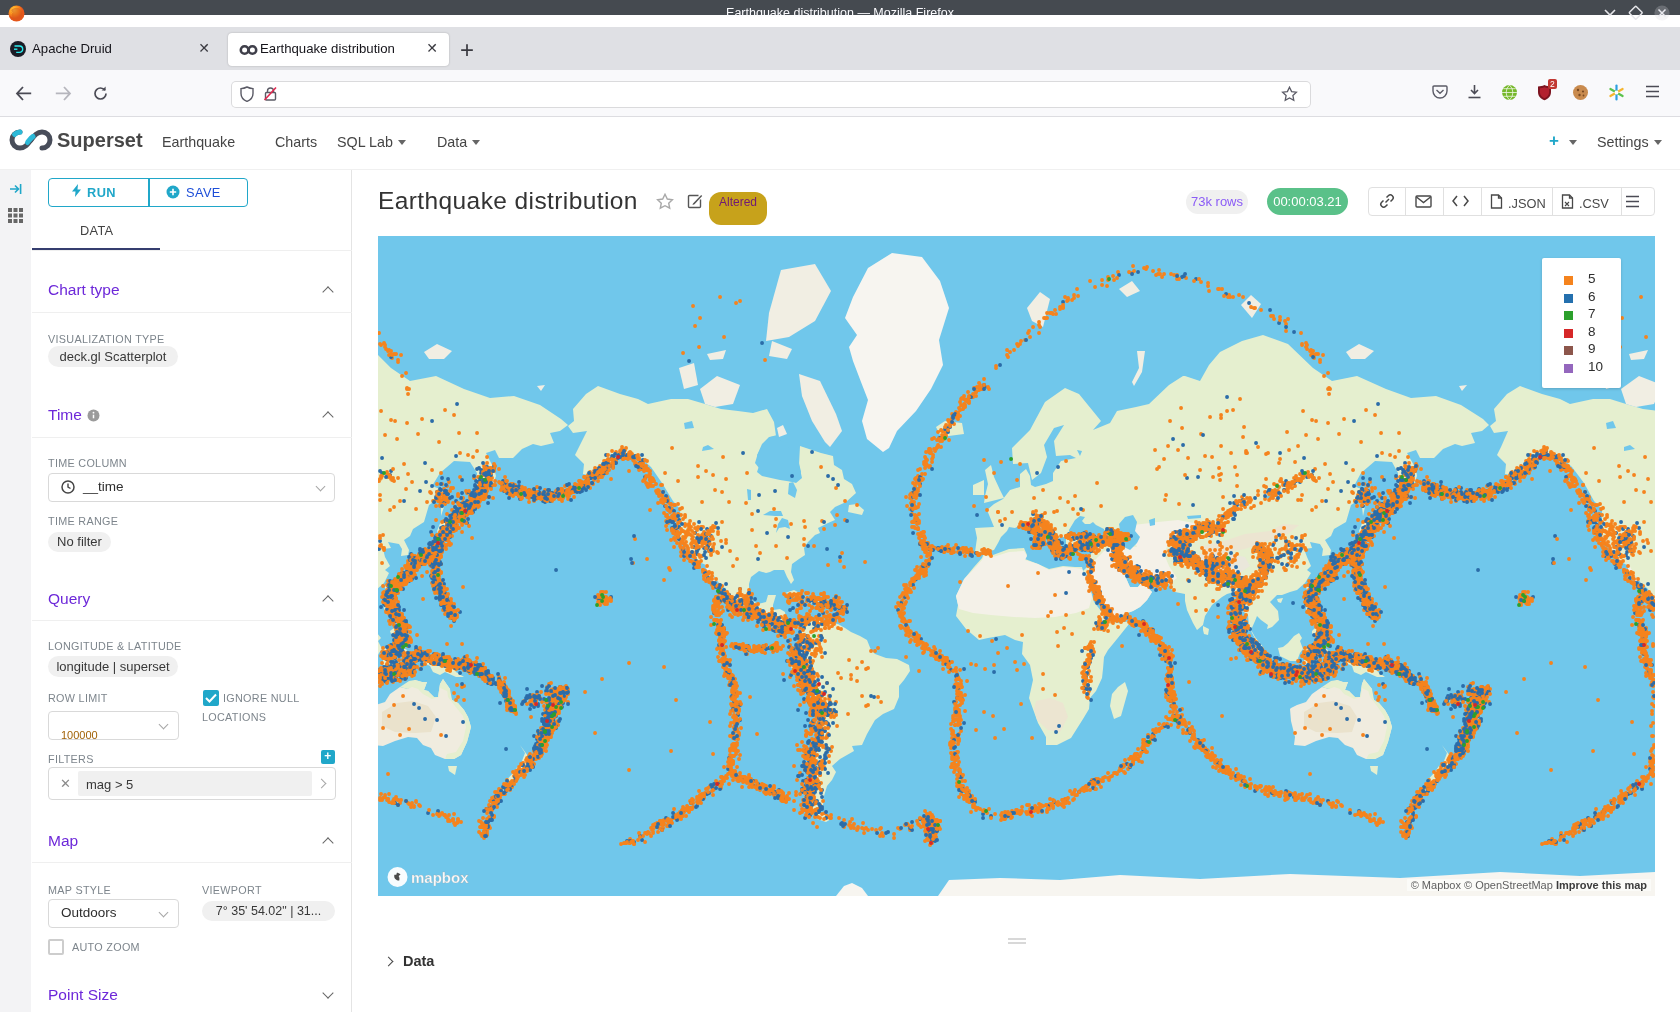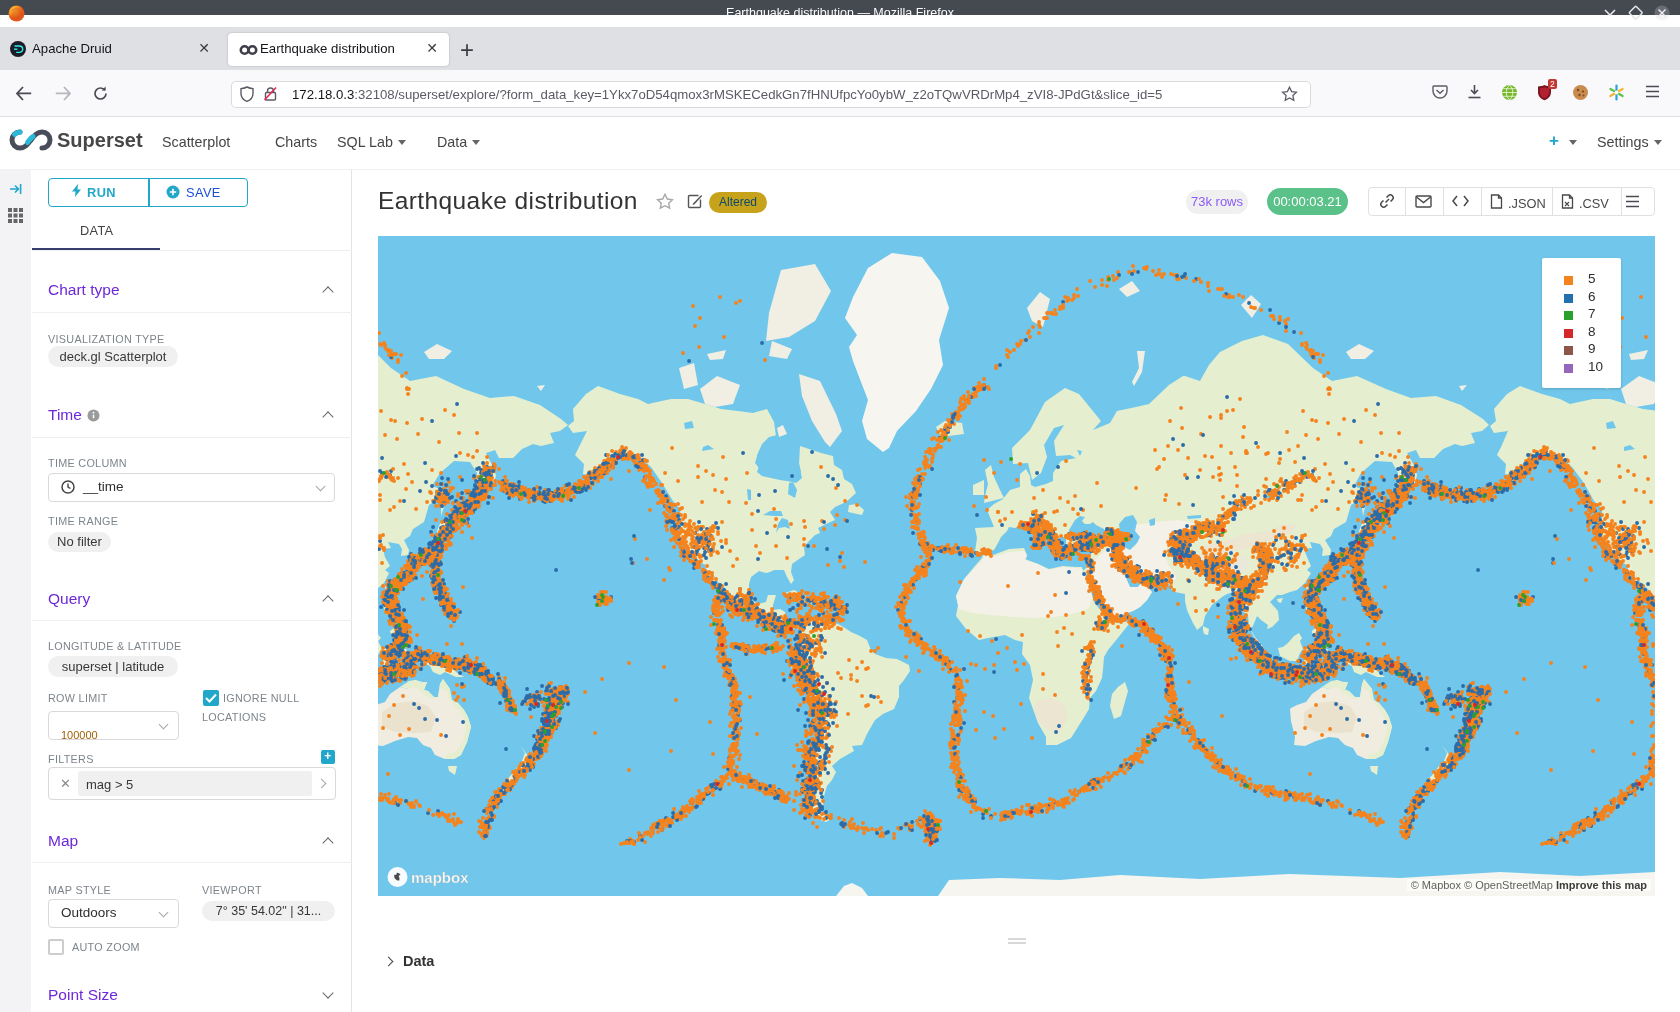--- a/index.html
+++ b/index.html
@@ -117,21 +117,20 @@
         <path d="M7 1C5 2 3 2.5 1 2.6v5c0 4 2.8 6.6 6 7.8 3.2-1.2 6-3.8 6-7.8v-5C11 2.5 9 2 7 1z" stroke="#5b5b66" stroke-width="1.4" fill="none"></path>
       </svg>
     </span>
     <span class="abs" style="left:31px;top:4px">
       <svg width="15" height="16" viewBox="0 0 15 16" style="">
         <rect x="2.5" y="6.5" width="10" height="7.5" rx="1" stroke="#5b5b66" stroke-width="1.4" fill="none"></rect>
         <path d="M4.5 6.5V5a3 3 0 0 1 6 0v1.5" stroke="#5b5b66" stroke-width="1.4" fill="none"></path>
         <path d="M1.5 14 13 1.5" stroke="#e22850" stroke-width="1.6"></path>
       </svg>
     </span>
-    <span class="abs" style="left:60px;top:4.5px;white-space:nowrap"><span class="host">172.18.0.3</span>:32108/superset/explore/?form_data_key=1Ykx7oD54qmox3rMSKECedkGn7fHNUfpcYo0ybW_z2oTQwVRDrMp4_zVI8-JPdGt&amp;slice_id=5</span>
     <span class="abs" style="left:1049px;top:4px">
       <svg width="17" height="16" viewBox="0 0 17 16" style="">
         <path d="M8.5 1.2l2.1 4.4 4.8.6-3.5 3.3.9 4.8-4.3-2.3-4.3 2.3.9-4.8L1.6 6.2l4.8-.6z" stroke="#5b5b66" stroke-width="1.3" fill="none"></path>
       </svg>
     </span>
   </div>
 <div class="navico" style="left:1432px;top:84px">
     <svg width="16" height="16" viewBox="0 0 16 16" style="">
       <path d="M2 2h12c.8 0 1 .3 1 1v4a7 7 0 0 1-14 0V3c0-.7.2-1 1-1z" stroke="#5b5b66" stroke-width="1.4" fill="none"></path>
       <path d="M4.5 6 8 9.2 11.5 6" stroke="#5b5b66" stroke-width="1.4" fill="none"></path>
@@ -183,21 +182,21 @@
 <div id="appheader"></div>
 <div class="abs" style="left:9px;top:129px">
     <svg width="44" height="22" viewBox="0 0 44 22" style="">
       <path d="M11 3a8 8 0 1 0 0 16c5 0 7.5-3.5 11-8" stroke="#484d5a" stroke-width="5" fill="none" stroke-linecap="round"></path>
       <path d="M33 19a8 8 0 1 0 0-16c-5 0-7.5 3.5-11 8" stroke="#484d5a" stroke-width="5" fill="none" stroke-linecap="round"></path>
       <path d="M5.5 5.5A8 8 0 0 1 11 3" stroke="#2cb9d8" stroke-width="5" fill="none" stroke-linecap="round"></path>
       <path d="M18.5 13.5c1.6-2 3.2-4.6 5.5-6" stroke="#2cb9d8" stroke-width="5" fill="none" stroke-linecap="round"></path>
     </svg>
   </div>
 <div class="abs" style="left:57px;top:129px;font-size:20px;font-weight:bold;color:#474747">Superset</div>
-<div class="shnav" style="left:162px">Scatterplot</div>
+<div class="shnav" style="left:162px">Earthquake</div>
 <div class="shnav" style="left:275px">Charts</div>
 <div class="shnav" style="left:337px">SQL Lab<span class="caret"></span></div>
 <div class="shnav" style="left:437px">Data<span class="caret"></span></div>
 <div class="shnav" style="left:1549px;color:#20a7c9;font-size:17px;font-weight:bold;top:131px">+</div>
 <div class="shnav" style="left:1564px"><span class="caret"></span></div>
 <div class="shnav" style="left:1597px">Settings<span class="caret"></span></div>
 <div id="leftrail">
     <div class="abs" style="left:9px;top:13px">
       <svg width="13" height="12" viewBox="0 0 13 12" style="">
         <path d="M1 6h8M6 2.5 9.5 6 6 9.5" stroke="#20a7c9" stroke-width="1.6" fill="none"></path>
@@ -263,21 +262,21 @@
     </svg>
   </div>
 <div class="abs" style="left:83px;top:479px;font-size:13.5px;color:#2e2e2e">__time</div>
 <div class="selchev" style="left:317px;top:483px"></div>
 <div class="lbl" style="left:48px;top:515px">TIME RANGE</div>
 <div class="pill" style="left:48px;top:532px;width:63px;height:20px;line-height:20px">No filter</div>
 <div class="sechead" style="left:48px;top:590px">Query</div>
 <div class="chev chup" style="left:324px;top:597px"></div>
 <div class="secline" style="top:620px;left:32px;width:320px"></div>
 <div class="lbl" style="left:48px;top:640px">LONGITUDE &amp; LATITUDE</div>
-<div class="pill" style="left:48px;top:656px;width:130px;height:21px;line-height:21px">superset | latitude</div>
+<div class="pill" style="left:48px;top:656px;width:130px;height:21px;line-height:21px">longitude | superset</div>
 <div class="lbl" style="left:48px;top:692px">ROW LIMIT</div>
 <div class="ckbox" style="left:203px;top:690px;background:#20a7c9"></div>
 <div class="abs" style="left:205px;top:693px">
     <svg width="12" height="10" viewBox="0 0 12 10" style="">
       <path d="M1 5l3.5 3.5L11 1.5" stroke="#fff" stroke-width="2" fill="none"></path>
     </svg>
   </div>
 <div class="lbl" style="left:223px;top:692px">IGNORE NULL</div>
 <div class="lbl" style="left:202px;top:711px">LOCATIONS</div>
 <div class="sel" style="left:48px;top:711px;width:131px"></div>
@@ -310,21 +309,21 @@
     <svg width="18" height="17" viewBox="0 0 18 17" style="">
       <path d="M9 1.3l2.3 4.7 5.1.7-3.7 3.5 1 5-4.7-2.5-4.7 2.5 1-5L1.6 6.7l5.1-.7z" stroke="#a8a8a8" stroke-width="1.4" fill="none"></path>
     </svg>
   </div>
 <div class="abs" style="left:687px;top:193px">
     <svg width="16" height="16" viewBox="0 0 16 16" style="">
       <path d="M11.5 2.5h-9a1 1 0 0 0-1 1v10a1 1 0 0 0 1 1h10a1 1 0 0 0 1-1v-7" stroke="#555" stroke-width="1.4" fill="none"></path>
       <path d="M6 10.5 14.2 2l1 1L7.5 11.3l-2 .7z" fill="#555"></path>
     </svg>
   </div>
-<div class="hpill" style="left:709px;top:192px;width:58px;height:21px;line-height:21px;background:#c7a21b;color:#0c4a6e;font-size:12px">Altered</div>
+<div class="hpill" style="left:709px;top:192px;width:58px;height:33px;line-height:21px;background:#c7a21b;color:#701a75;font-size:12px">Altered</div>
 <div class="hpill" style="left:1186px;top:190px;width:62px;height:24px;line-height:24px;background:#f0f0f0;color:#8b5cf6">73k rows</div>
 <div class="hpill" style="left:1267px;top:188px;width:81px;height:27px;line-height:27px;background:#5ac189;color:#fff;border-radius:14px">00:00:03.21</div>
 <div id="btngroup">
     <div class="cell" style="left:0px;width:37px;"></div>
     <div class="cell" style="left:37px;width:38px;"></div>
     <div class="cell" style="left:75px;width:38px;"></div>
     <div class="cell" style="left:113px;width:71px;"></div>
     <div class="cell" style="left:184px;width:69px;"></div>
     <div class="cell" style="left:253px;width:34px;border-right:none;"></div>
   </div>

